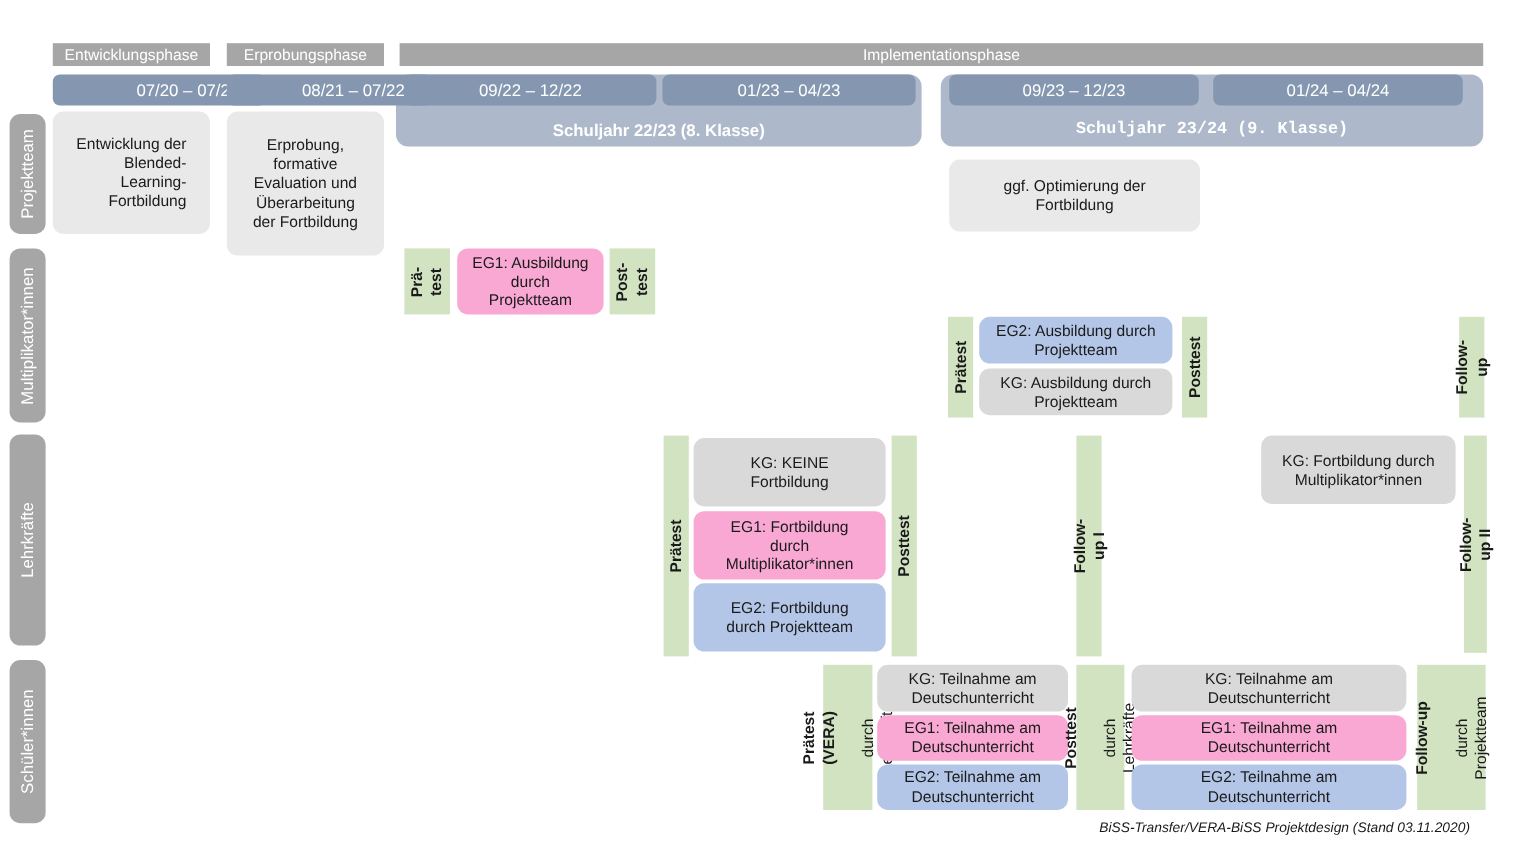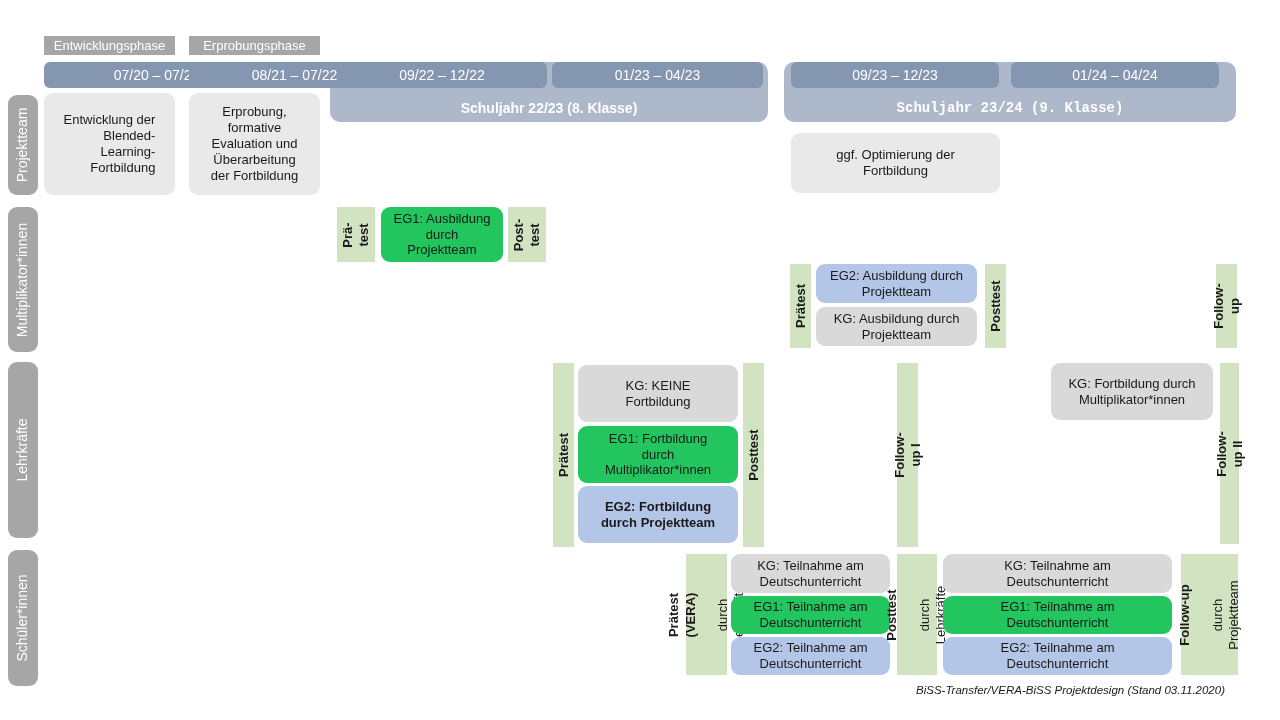--- a/index.html
+++ b/index.html
@@ -9,37 +9,38 @@
   .ctr{display:flex;align-items:center;justify-content:center;text-align:center;}
   .phase{background:#a6a6a6;color:#ffffff;font-size:13px;}
   .period{background:#8496b0;color:#ffffff;font-size:14px;border-radius:6px;}
   .sy-panel{background:#adb9ca;border-radius:10px;}
   .sy-label{position:absolute;left:0;right:0;bottom:6px;text-align:center;color:#ffffff;
             font-weight:bold;font-size:14px;}
   .rowbar{background:#a6a6a6;border-radius:9px;}
   .box{border-radius:9px;font-size:13px;line-height:1.22;white-space:pre-line;}
   .graybox{background:#e9e9e9;}
   .kg{background:#d9d9d9;}
-  .eg1{background:#22c55e;}
+  .eg1{background:#f9a8d4;}
   .eg2{background:#b4c6e7;}
   .green{background:#d2e3c2;}
   .banner{font-weight:bold;font-size:13.5px;}
   .vtext{position:absolute;left:50%;top:50%;transform:translate(-50%,-50%) rotate(-90deg);
          text-align:center;white-space:pre-line;font-weight:bold;font-size:13px;line-height:1.25;}
   .vtext .sub{font-weight:normal;}
   .vtext.vwhite{color:#ffffff;font-weight:normal;font-size:14px;}
   .caption{font-size:11.5px;font-style:italic;color:#1a1a1a;text-align:center;}
 </style>
 </head>
 <body>
 
 <div id="canvas">
 
   <div class="abs ctr phase" style="left:44px;top:36px;width:131px;height:19px;">Entwicklungsphase</div>
   <div class="abs ctr phase" style="left:189px;top:36px;width:131px;height:19px;">Erprobungsphase</div>
+  <div class="abs ctr phase" style="left:333px;top:36px;width:903px;height:19px;">Implementationsphase</div>
 
   <div class="abs sy-panel" style="left:330px;top:62px;width:438px;height:60px;">
     <div class="sy-label">Schuljahr 22/23 (8. Klasse)</div>
   </div>
   <div class="abs sy-panel" style="left:784px;top:62px;width:452px;height:60px;font-family:Liberation Mono, monospace;">
     <div class="sy-label">Schuljahr 23/24 (9. Klasse)</div>
   </div>
 
   <div class="abs ctr period" style="left:44px;top:62px;width:131px;height:26px;padding-left:47px;">07/20 – 07/21</div>
   <div class="abs ctr period" style="left:189px;top:62px;width:131px;height:26px;padding-left:40px;">08/21 – 07/22</div>
@@ -58,21 +59,21 @@
     <div class="vtext vwhite">Lehrkräfte</div>
   </div>
   <div class="abs rowbar" style="left:8px;top:550px;width:30px;height:136px;">
     <div class="vtext vwhite">Schüler*innen</div>
   </div>
 
   <div class="abs ctr box graybox" style="left:44px;top:93px;width:131px;height:102px;text-align:right;">Entwicklung der
 Blended-
 Learning-
 Fortbildung</div>
-  <div class="abs ctr box graybox" style="left:189px;top:93px;width:131px;height:102px;">Erprobung,
+  <div class="abs ctr box graybox" style="left:189px;top:93px;width:131px;height:120px;">Erprobung,
 formative
 Evaluation und
 Überarbeitung
 der Fortbildung</div>
   <div class="abs ctr box graybox" style="left:791px;top:133px;width:209px;height:60px;">ggf. Optimierung der
 Fortbildung</div>
 
   <div class="abs green" style="left:337px;top:207px;width:38px;height:55px;">
     <div class="vtext">Prä-
 test</div>
@@ -99,21 +100,21 @@
   </div>
 
   <div class="abs green" style="left:553px;top:363px;width:21px;height:184px;">
     <div class="vtext">Prätest</div>
   </div>
   <div class="abs ctr box kg" style="left:578px;top:365px;width:160px;height:57px;">KG: KEINE
 Fortbildung</div>
   <div class="abs ctr box eg1" style="left:578px;top:426px;width:160px;height:57px;">EG1: Fortbildung
 durch
 Multiplikator*innen</div>
-  <div class="abs ctr box eg2" style="left:578px;top:486px;width:160px;height:57px;font-weight:bold;">EG2: Fortbildung
+  <div class="abs ctr box eg2" style="left:578px;top:486px;width:160px;height:57px;">EG2: Fortbildung
 durch Projektteam</div>
   <div class="abs green" style="left:743px;top:363px;width:21px;height:184px;">
     <div class="vtext">Posttest</div>
   </div>
   <div class="abs green" style="left:897px;top:363px;width:21px;height:184px;">
     <div class="vtext">Follow-up I</div>
   </div>
   <div class="abs ctr box kg" style="left:1051px;top:363px;width:162px;height:57px;">KG: Fortbildung durch
 Multiplikator*innen</div>
   <div class="abs green" style="left:1220px;top:363px;width:19px;height:181px;">

